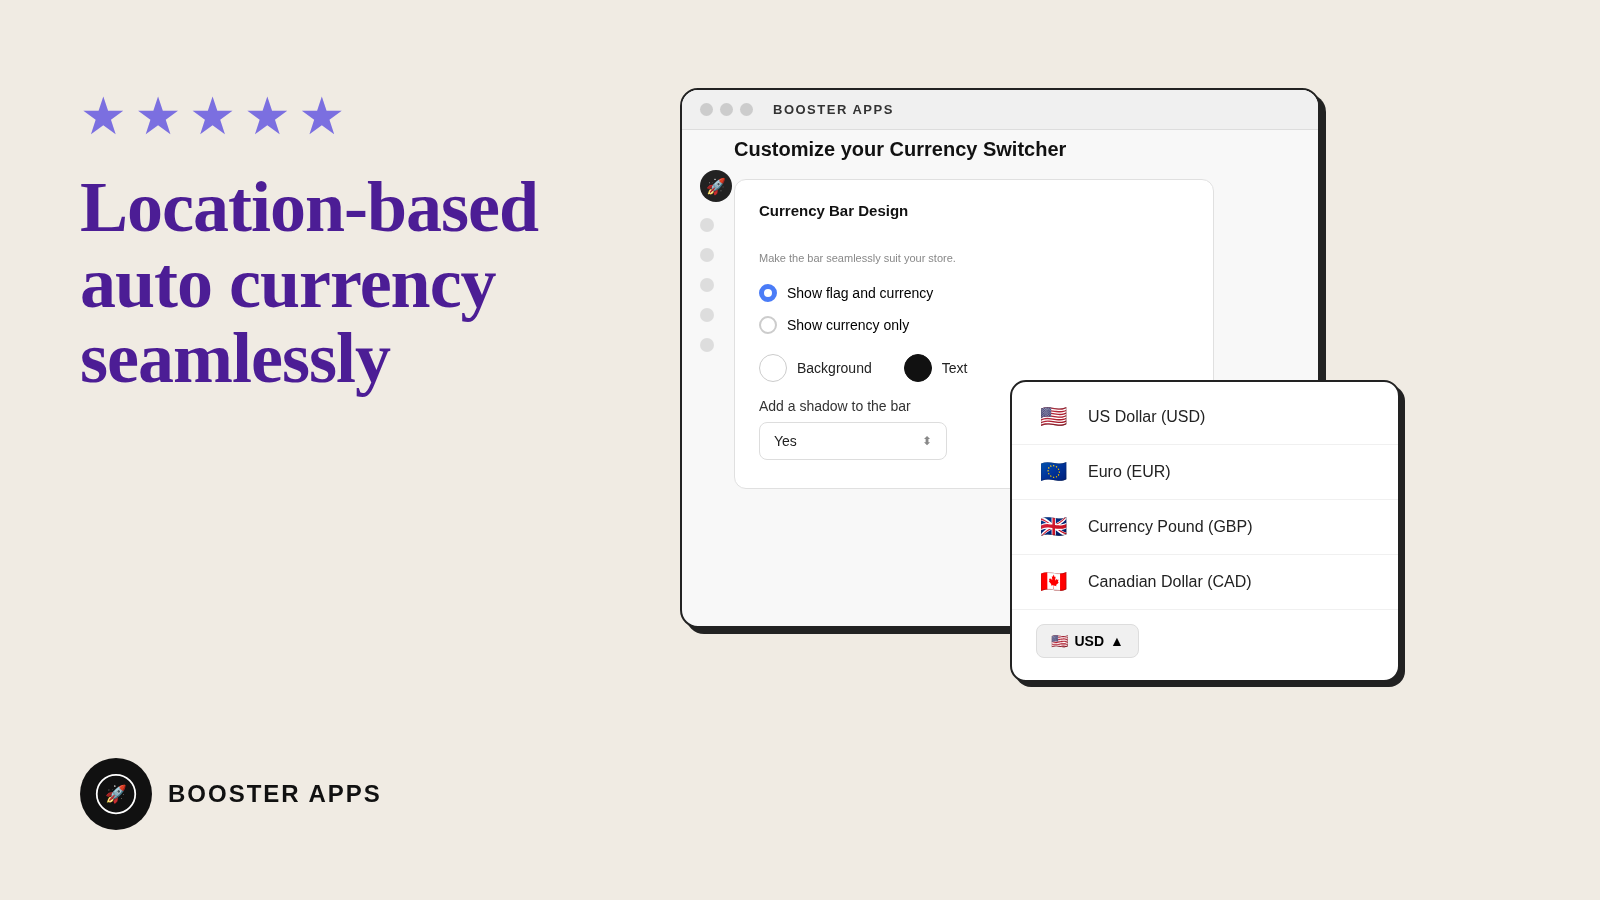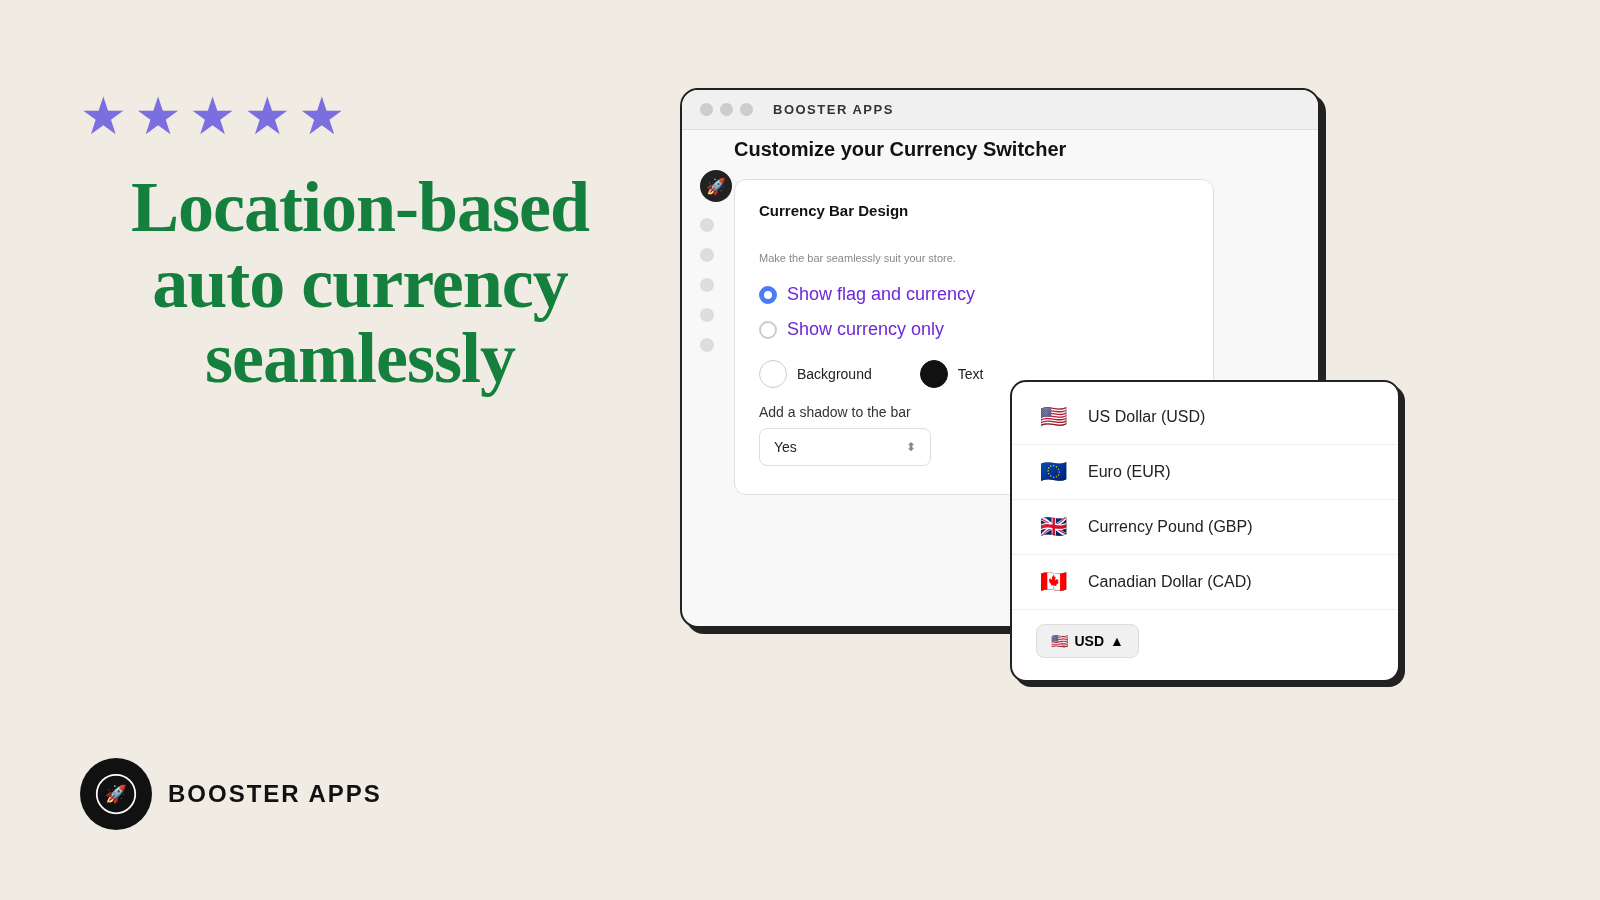--- a/index.html
+++ b/index.html
@@ -29,25 +29,24 @@
 
     .star {
       font-size: 52px;
       color: #7b6fe0;
       line-height: 1;
     }
 
     .headline {
       font-size: 72px;
       font-weight: 900;
-      color: #15803d;
+      color: #4c1d95;
       line-height: 1.05;
       letter-spacing: -1px;
       font-family: Georgia, 'Times New Roman', serif;
-      text-align: center;
     }
 
     
     .logo-area {
       position: absolute;
       left: 80px;
       bottom: 70px;
       display: flex;
       align-items: center;
       gap: 16px;
@@ -167,27 +166,27 @@
       background: white;
       flex-shrink: 0;
     }
 
     .radio-circle.selected {
       border: 5px solid #4a7cf7;
       background: white;
     }
 
     .radio-label {
-      font-size: 18px;
-      color: #6d28d9;
+      font-size: 14px;
+      color: #000000;
     }
 
     .color-options-row {
       display: flex;
-      gap: 48px;
+      gap: 32px;
       margin: 20px 0 16px 0;
       align-items: flex-end;
     }
 
     .color-option {
       display: flex;
       align-items: center;
       gap: 10px;
     }
 
@@ -224,21 +223,21 @@
     }
 
     .shadow-select {
       display: flex;
       align-items: center;
       justify-content: space-between;
       background: white;
       border: 1.5px solid #ddd;
       border-radius: 8px;
       padding: 10px 14px;
-      width: 172px;
+      width: 188px;
       font-size: 14px;
       color: #222;
       cursor: pointer;
     }
 
     .select-arrows {
       font-size: 12px;
       color: #888;
     }
 

